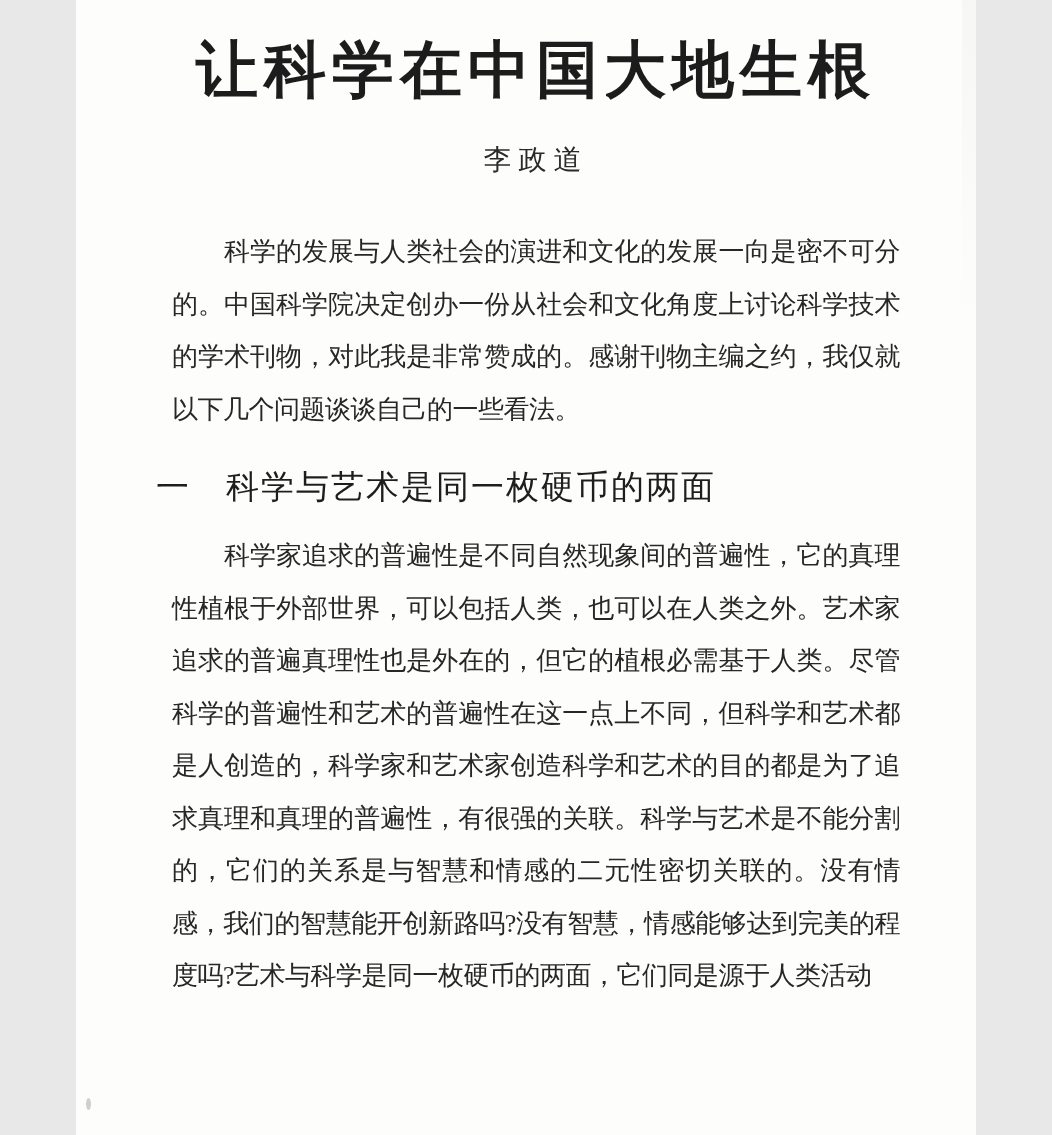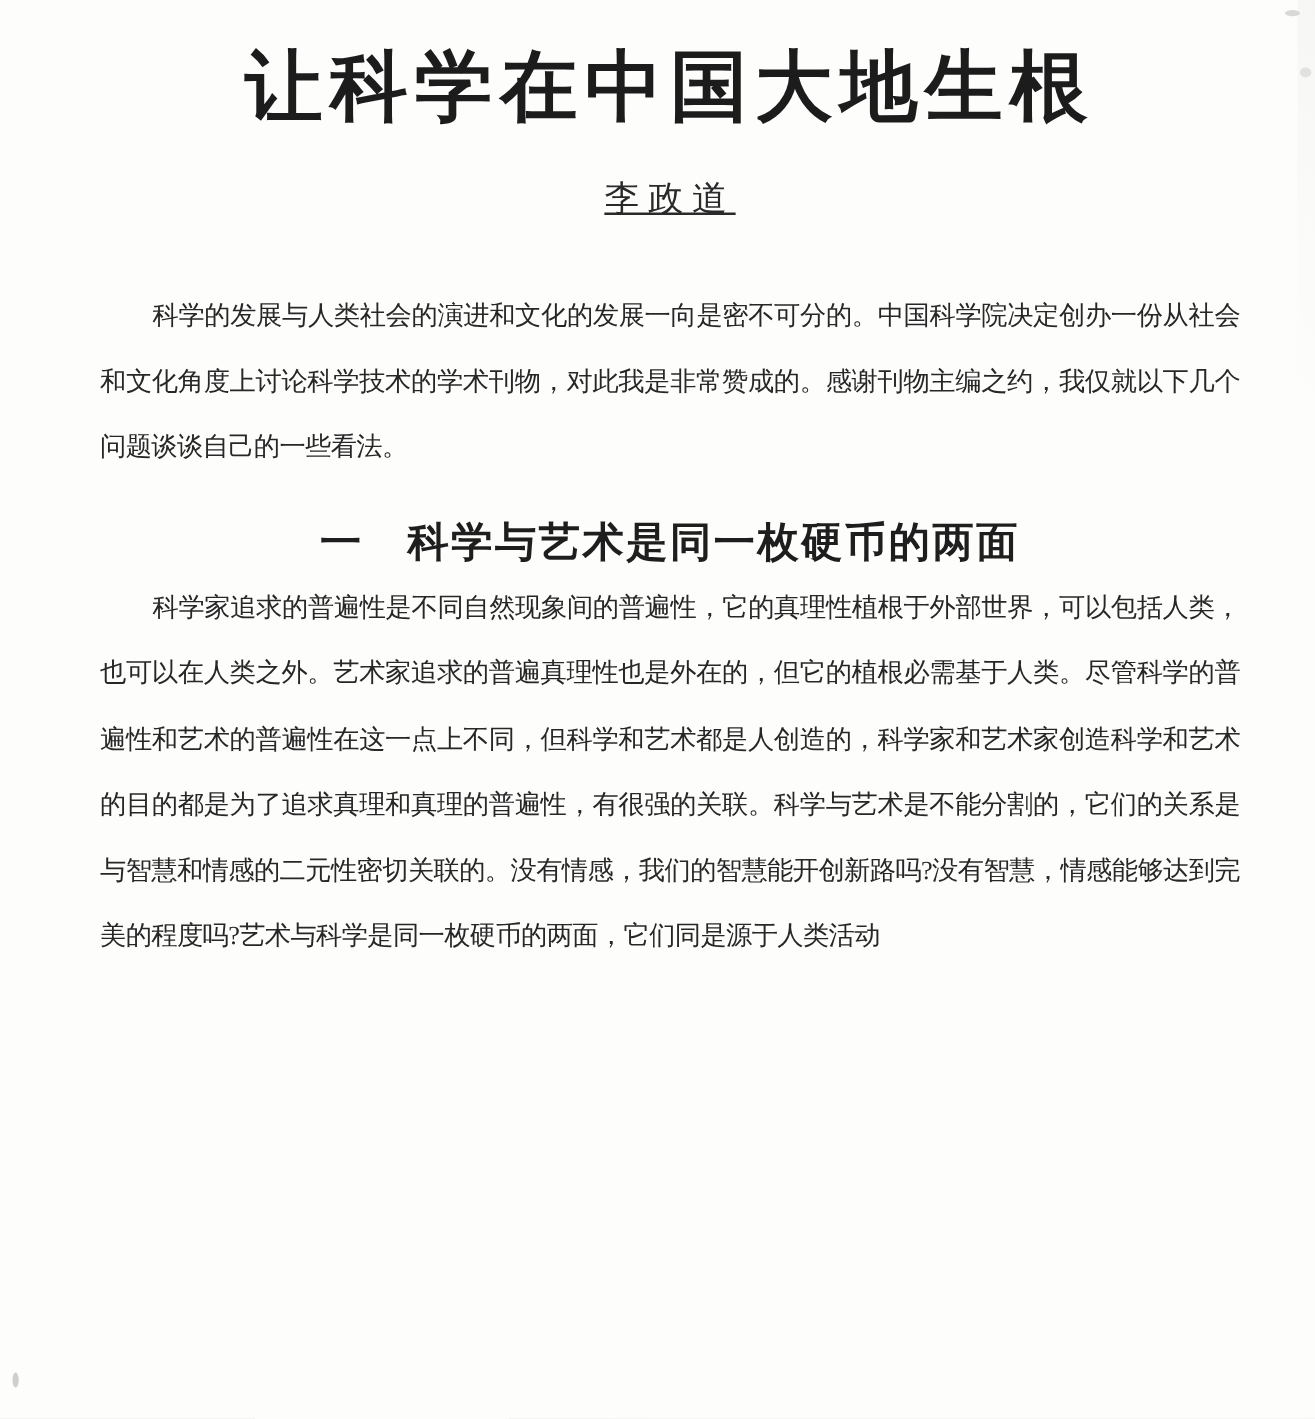--- a/index.html
+++ b/index.html
@@ -2,21 +2,21 @@
 <html lang="zh"><head>
 <meta charset="utf-8">
 <style>
   html, body {
     margin: 0;
     padding: 0;
     background: #e8e8e8;
   }
   .page {
     position: relative;
-    width: 1052px;
+    width: 900px;
     height: 1135px;
     margin: 0 auto;
     background: #fdfdfc;
     overflow: hidden;
     color: #262626;
     font-family: "Liberation Serif", "DejaVu Serif", serif;
   }
   .content {
     margin-left: 80px;
     margin-right: 60px;
@@ -32,41 +32,39 @@
     color: #1c1c1c;
     white-space: nowrap;
   }
   .doc-author {
     margin-top: 38px;
     font-size: 28px;
     line-height: 32px;
     text-align: center;
     letter-spacing: 7px;
     color: #2a2a2a;
-    text-decoration: underline;
   }
   .body-para {
-    margin: 0;
-    font-size: 21px;
+    margin: 16px;
+    font-size: 26px;
     line-height: 52.5px;
     letter-spacing: -0.5px;
     text-align: justify;
     text-justify: inter-ideograph;
     text-indent: 2em;
     color: #272727;
   }
   .para-intro {
     margin-top: 50px;
   }
   .section-heading {
-    margin: 26px 0 0 0;
+    margin: 26px 0 18px 0;
     font-size: 33px;
-    font-weight: 700;
+    font-weight: 400;
     line-height: 50px;
-    text-align: center;
     letter-spacing: 2px;
     color: #1e1e1e;
     white-space: nowrap;
   }
   .para-section-1 {
     margin-top: 43px;
   }
   .para-section-2 {
     margin-top: 0;
   }

